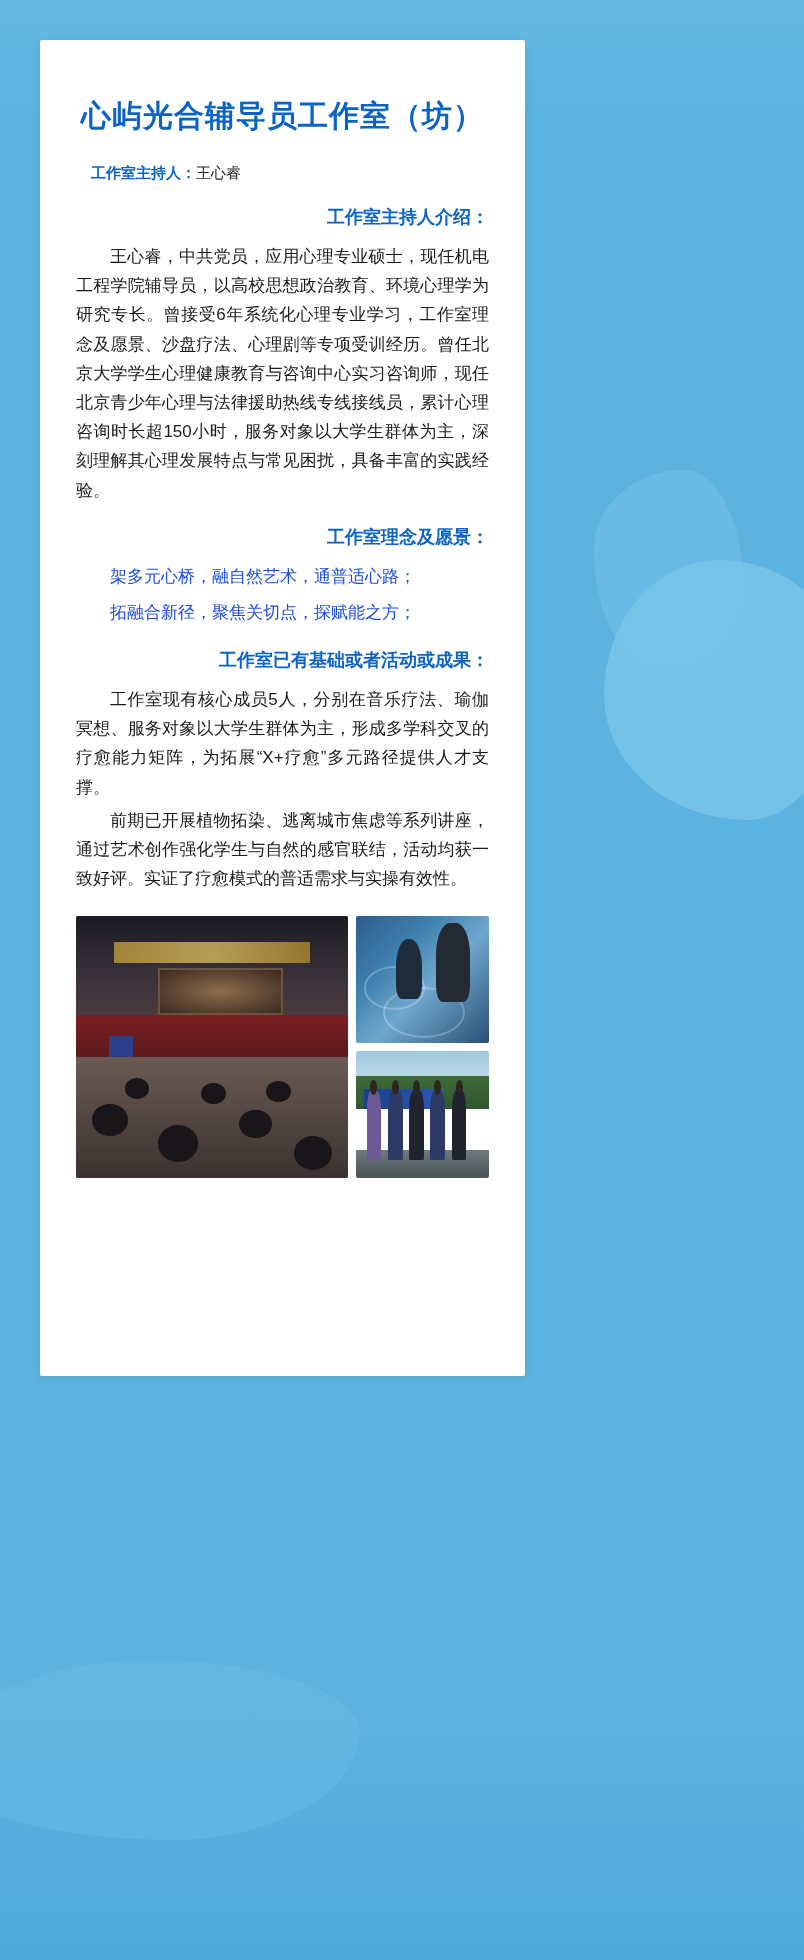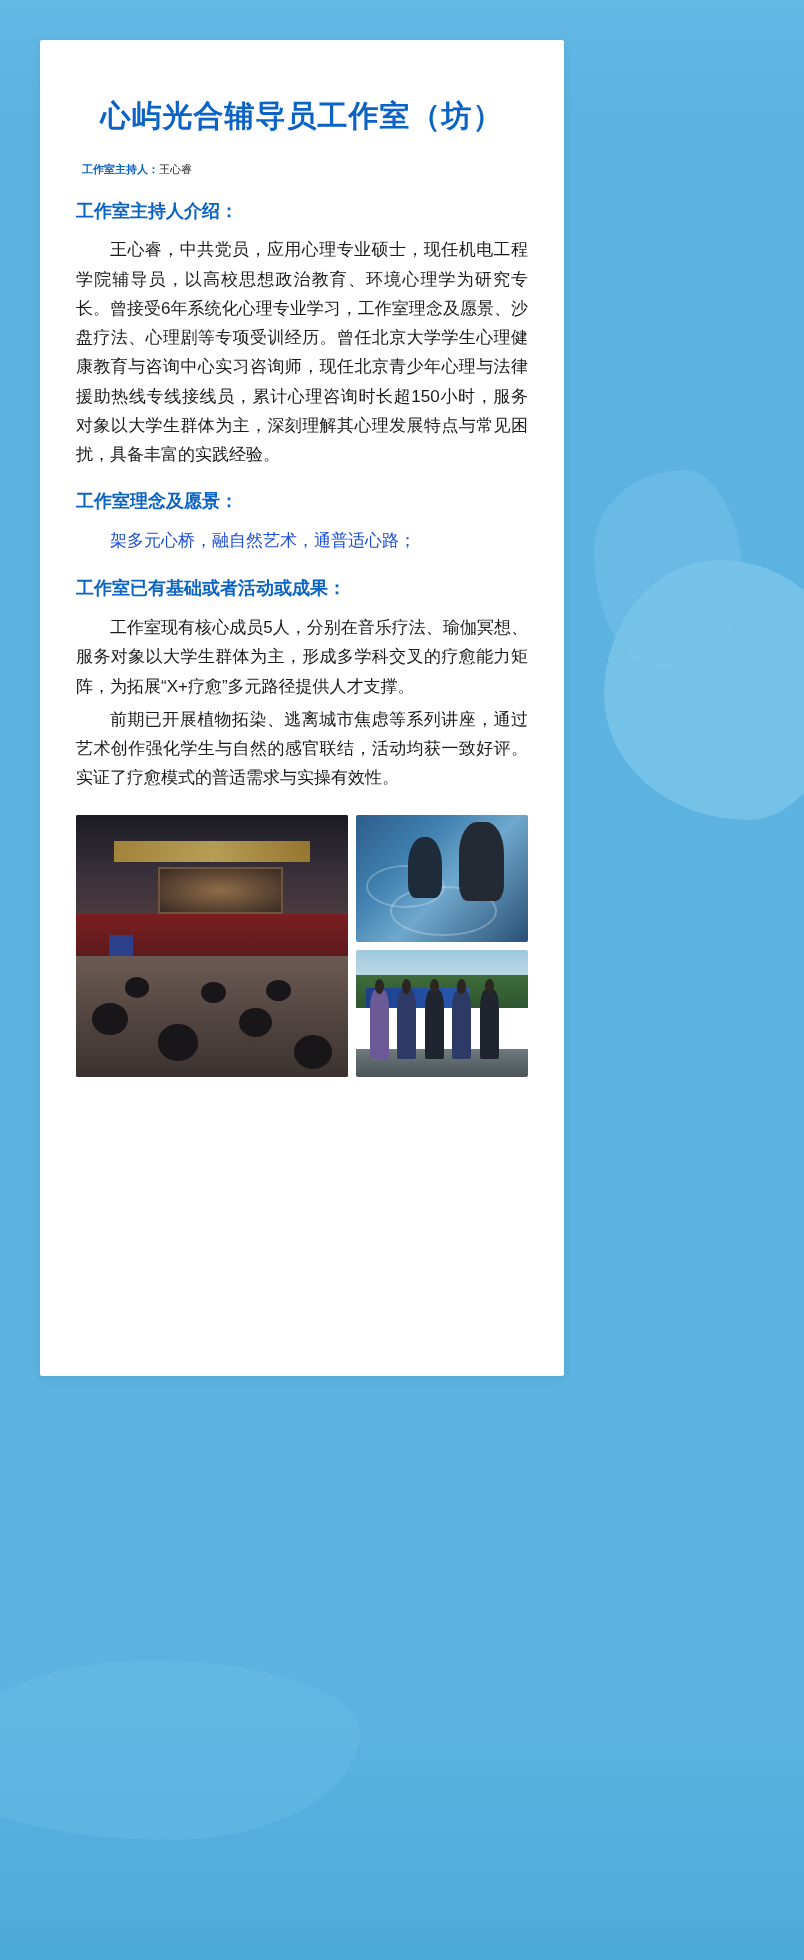--- a/index.html
+++ b/index.html
@@ -61,57 +61,58 @@
     height: 180px;
     background: #67bbe5;
     border-radius: 50% 50% 45% 55% / 60% 40% 60% 40%;
     opacity: .5;
   }
 
   .card {
     position: absolute;
     left: 40px;
     top: 40px;
-    width: 524px;
+    width: 485px;
     min-height: 1336px;
     background: #ffffff;
     border-radius: 2px;
     box-shadow: 0 2px 10px rgba(0,0,0,.08);
     padding: 38px 36px 40px 36px;
   }
 
   .title {
     color: #0b63c5;
     font-size: 30px;
     font-weight: bold;
     text-align: center;
     letter-spacing: 1px;
     margin: 18px 0 26px 0;
     line-height: 1.3;
   }
 
   .host-line {
-    font-size: 11px;
-    margin: 0 0 18px 6px;
+    font-size: 15px;
+    margin: 0 0 18px 15px;
     line-height: 1.6;
   }
   .host-line .lbl {
     color: #0b63c5;
     font-weight: bold;
   }
   .host-line .val {
     color: #222;
   }
 
   .section-head {
     color: #0b63c5;
     font-size: 18px;
     font-weight: bold;
     margin: 18px 0 10px 0;
     line-height: 1.6;
+    text-align: right;
   }
 
   .para {
     font-size: 17px;
     color: #1a1a1a;
     line-height: 1.72;
     text-align: justify;
     text-indent: 2em;
     margin: 0 0 4px 0;
   }
@@ -246,20 +247,21 @@
 
   <p class="host-line">
     <span class="lbl">工作室主持人：</span><span class="val">王心睿</span>
   </p>
 
   <h2 class="section-head">工作室主持人介绍：</h2>
   <p class="para">王心睿，中共党员，应用心理专业硕士，现任机电工程学院辅导员，以高校思想政治教育、环境心理学为研究专长。曾接受6年系统化心理专业学习，工作室理念及愿景、沙盘疗法、心理剧等专项受训经历。曾任北京大学学生心理健康教育与咨询中心实习咨询师，现任北京青少年心理与法律援助热线专线接线员，累计心理咨询时长超150小时，服务对象以大学生群体为主，深刻理解其心理发展特点与常见困扰，具备丰富的实践经验。</p>
 
   <h2 class="section-head">工作室理念及愿景：</h2>
   <p class="vision-line">架多元心桥，融自然艺术，通普适心路；</p>
+  <p class="vision-line">拓融合新径，聚焦关切点，探赋能之方；</p>
 
   <h2 class="section-head">工作室已有基础或者活动或成果：</h2>
   <p class="para">工作室现有核心成员5人，分别在音乐疗法、瑜伽冥想、服务对象以大学生群体为主，形成多学科交叉的疗愈能力矩阵，为拓展“X+疗愈”多元路径提供人才支撑。</p>
   <p class="para">前期已开展植物拓染、逃离城市焦虑等系列讲座，通过艺术创作强化学生与自然的感官联结，活动均获一致好评。实证了疗愈模式的普适需求与实操有效性。</p>
 
   <div class="photos">
 
     <div class="photo-left">
       <div class="ceiling"></div>
       <div class="banner"></div>

